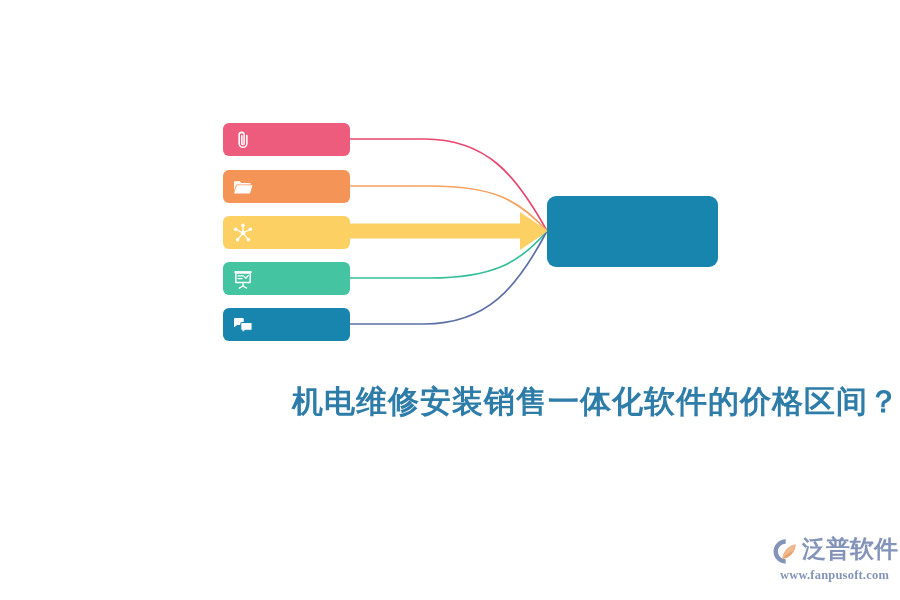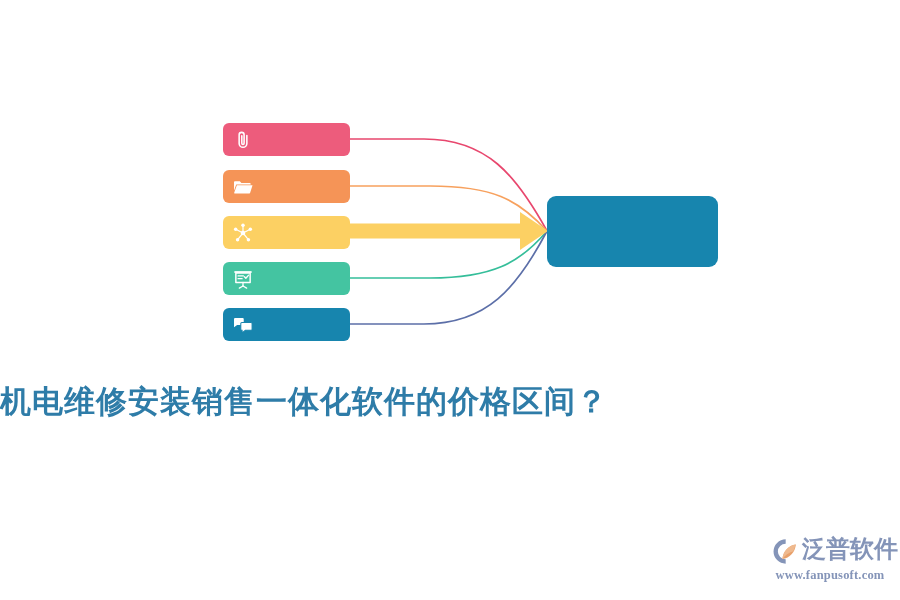--- a/index.html
+++ b/index.html
@@ -72,21 +72,21 @@
     background: #1785AE;
     border-radius: 9px;
   }
 
   
   .title {
     position: absolute;
     left: 0;
     top: 381px;
     width: 900px;
-    text-align: left;
+    text-align: right;
     font-family: "Liberation Serif", "DejaVu Serif", serif;
     font-size: 31px;
     font-weight: 700;
     letter-spacing: 1px;
     color: #2E7CA8;
     white-space: nowrap;
   }
 
   
   .logo {
@@ -119,21 +119,21 @@
     line-height: 1;
     margin-left: 2px;
     letter-spacing: 0px;
     white-space: nowrap;
   }
   .logo-url {
     font-family: "Liberation Serif", "DejaVu Serif", serif;
     font-size: 12.5px;
     font-weight: 700;
     color: #8494B8;
-    text-align: center;
+    text-align: right;
     margin-top: 1px;
     letter-spacing: 0.2px;
     white-space: nowrap;
   }
 </style>
 </head>
 <body>
 
 <div id="canvas">
 

